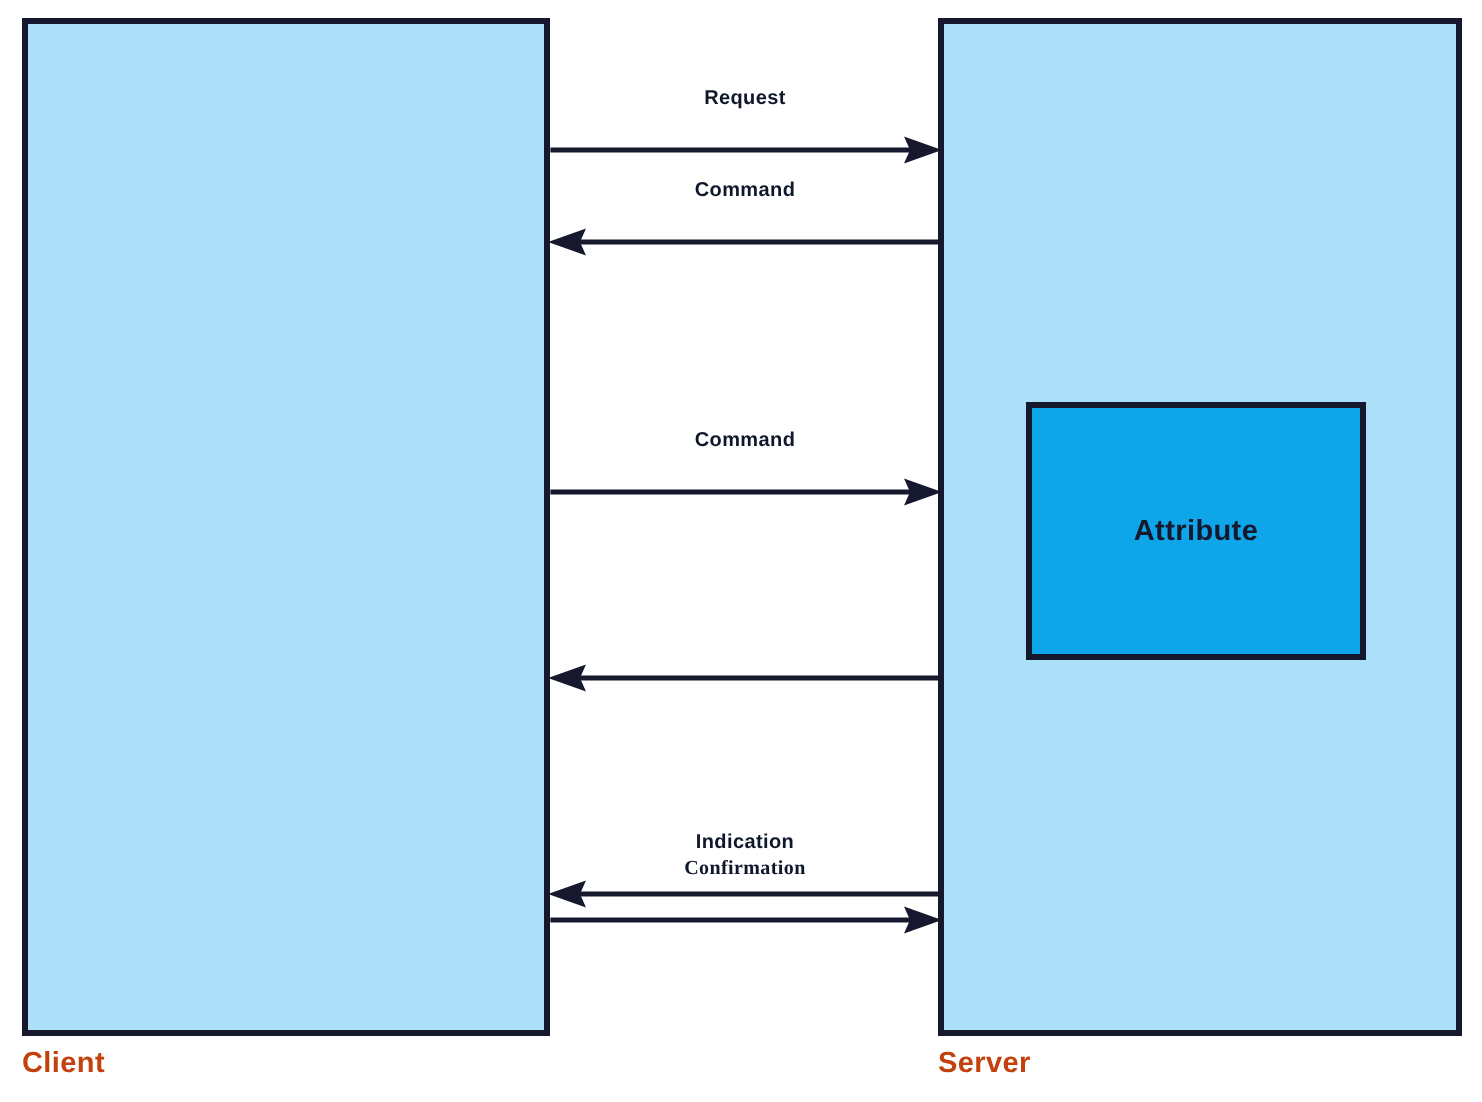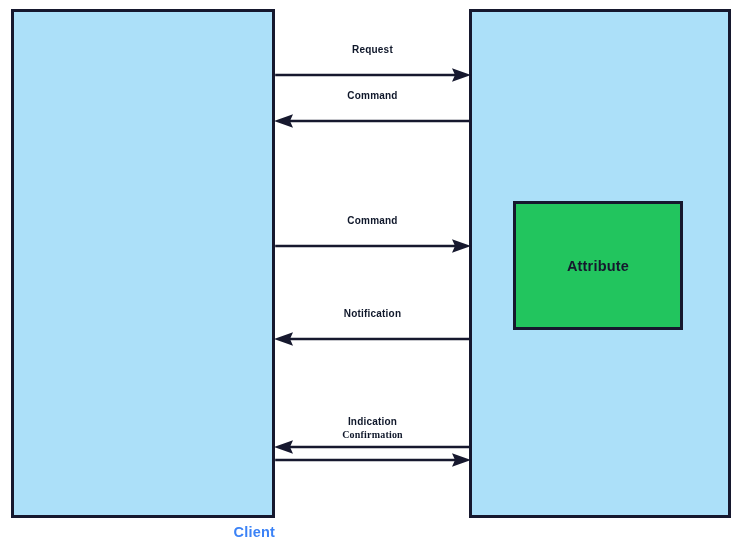--- a/index.html
+++ b/index.html
@@ -31,23 +31,23 @@
   #server-lane {
     left: 469px;
     top: 9px;
     width: 262px;
     height: 509px;
   }
   .lane-label {
     position: absolute;
     font-size: 14.5px;
     font-weight: bold;
-    color: #3b82f6;
+    color: #c2410c;
     letter-spacing: 0.2px;
-    text-align: right;
+    text-align: left;
     white-space: nowrap;
   }
   #client-label {
     left: 11px;
     top: 524px;
     width: 264px;
   }
   #server-label {
     left: 469px;
     top: 524px;
@@ -107,21 +107,21 @@
   }
 </style>
 </head>
 <body>
 
 <div id="canvas" style="background: rgb(255, 255, 255);">
 
   <div class="lane" id="client-lane" style="background: rgb(172, 224, 249);"></div>
   <div class="lane" id="server-lane" style="background: rgb(172, 224, 249);"></div>
 
-  <div id="attribute-box" style="background: #22c55e;">
+  <div id="attribute-box" style="background: #0ea5e9;">
     <span id="attribute-label">Attribute</span>
   </div>
 
   <div class="msg" style="top:44px;">
     <div class="msg-label">Request</div>
     <svg class="msg-arrow" viewBox="0 0 197 18" preserveAspectRatio="none">
       <line class="arrow-line" x1="1.2" y1="9" x2="186" y2="9"></line>
       <polygon class="arrow-head" points="197,9 178,2.2 181,9 178,15.8"></polygon>
     </svg>
   </div>
@@ -136,21 +136,20 @@
 
   <div class="msg" style="top:215px;">
     <div class="msg-label">Command</div>
     <svg class="msg-arrow" viewBox="0 0 197 18" preserveAspectRatio="none">
       <line class="arrow-line" x1="1.2" y1="9" x2="186" y2="9"></line>
       <polygon class="arrow-head" points="197,9 178,2.2 181,9 178,15.8"></polygon>
     </svg>
   </div>
 
   <div class="msg" style="top:308px;">
-    <div class="msg-label">Notification</div>
     <svg class="msg-arrow" viewBox="0 0 197 18" preserveAspectRatio="none">
       <line class="arrow-line" x1="11" y1="9" x2="196" y2="9"></line>
       <polygon class="arrow-head" points="0,9 19,2.2 16,9 19,15.8"></polygon>
     </svg>
   </div>
 
   <div class="msg" style="top:384px;margin-top:32px;">
     <div class="msg-label">Indication</div>
     <svg class="msg-arrow" viewBox="0 0 197 18" preserveAspectRatio="none">
       <line class="arrow-line" x1="11" y1="9" x2="196" y2="9"></line>
@@ -160,14 +159,15 @@
 
   <div class="msg" style="top:429px;font-family:Liberation Serif, serif;">
     <div class="msg-label">Confirmation</div>
     <svg class="msg-arrow" viewBox="0 0 197 18" preserveAspectRatio="none">
       <line class="arrow-line" x1="1.2" y1="9" x2="186" y2="9"></line>
       <polygon class="arrow-head" points="197,9 178,2.2 181,9 178,15.8"></polygon>
     </svg>
   </div>
 
   <div class="lane-label" id="client-label">Client</div>
+  <div class="lane-label" id="server-label">Server</div>
 
 </div>
 
 </body></html>

